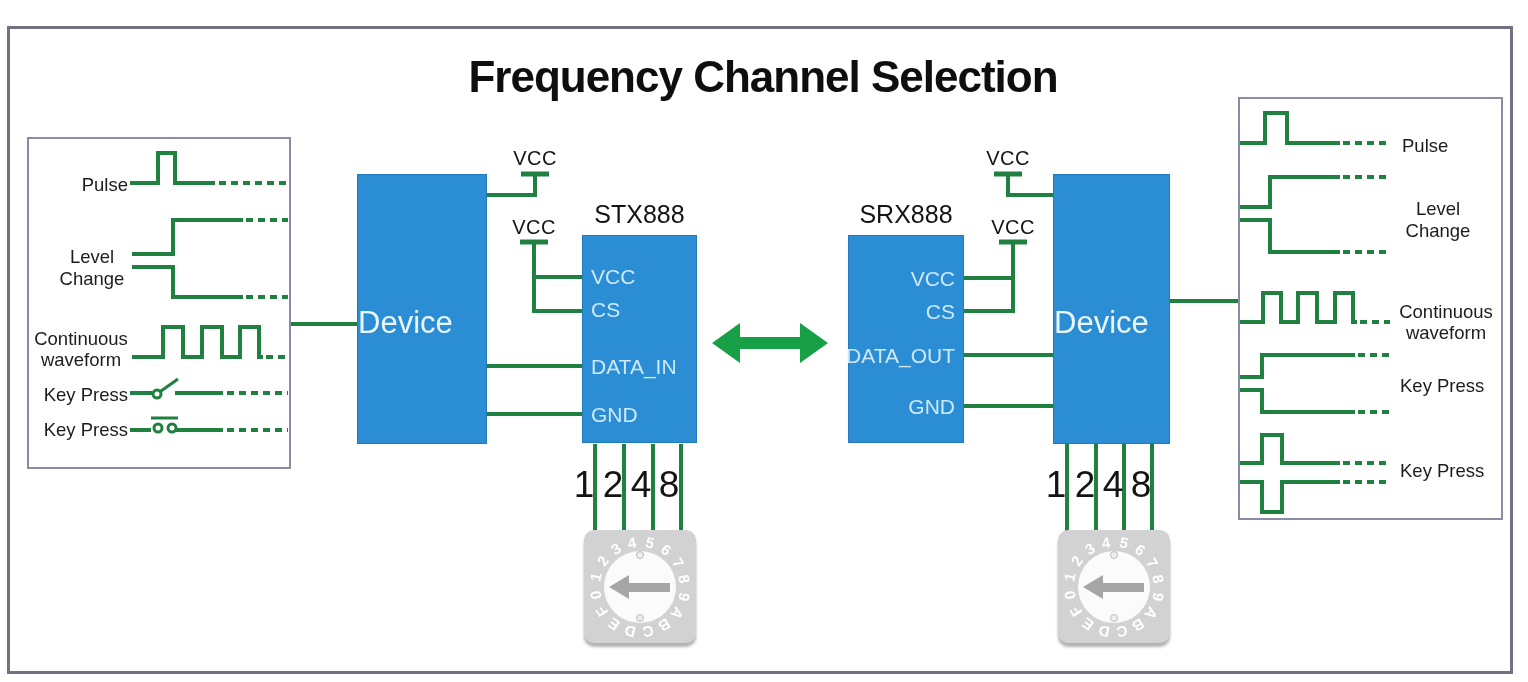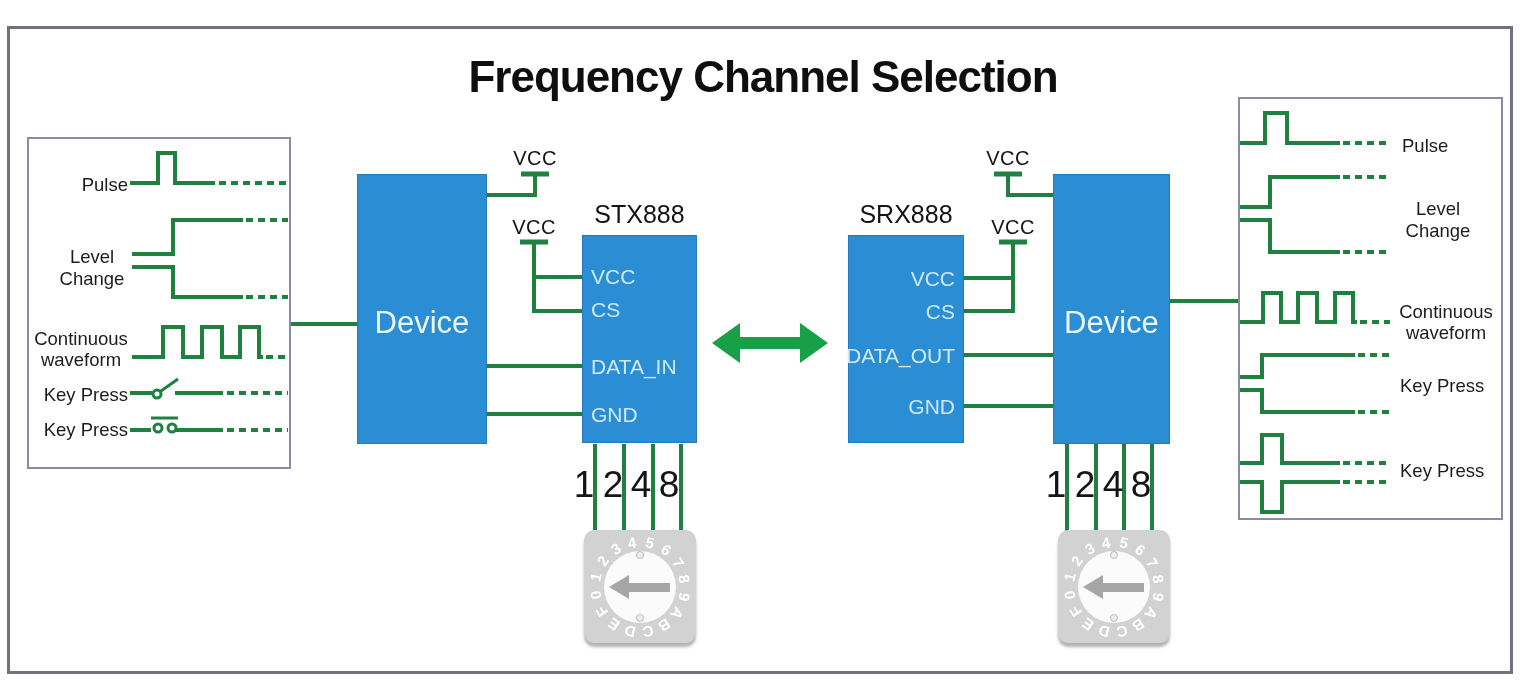--- a/index.html
+++ b/index.html
@@ -9,21 +9,21 @@
   #frame{left:7px;top:26px;width:1506px;height:648px;border:3px solid #71717f;box-sizing:border-box;}
   #title{left:9px;top:52px;width:1508px;text-align:center;font-size:44px;font-weight:bold;
          letter-spacing:-1px;color:#0e0e0e;}
   svg.wires{left:0;top:0;width:1528px;height:682px;pointer-events:none;}
   .panel{border:2px solid #8b8ba3;box-sizing:border-box;background:transparent;}
   #left-panel{left:27px;top:137px;width:264px;height:332px;}
   #right-panel{left:1238px;top:97px;width:265px;height:423px;}
   .wf-label{font-size:18.5px;line-height:21px;color:#1c1c1c;}
   .two-line span{display:block;}
   .chip{background:#2b8dd3;border:1px solid rgba(20,90,150,.35);box-sizing:border-box;}
-  .device-label{width:100%;text-align:center;font-size:31px;color:#e9f6ff;}
+  .device-label{width:100%;font-size:31px;color:#e9f6ff;}
   .chip-title{text-align:center;font-size:25px;color:#141414;}
   .pin{font-size:21px;line-height:24px;color:#cde9f9;white-space:nowrap;}
   .vcc{width:60px;text-align:center;font-size:20px;color:#141414;letter-spacing:.5px;}
   .bit{width:26px;text-align:center;font-size:37px;line-height:38px;color:#141414;}
   .dial{width:112px;height:113px;background:#d2d2d2;border-radius:10px;
         box-shadow:0 4px 3px rgba(0,0,0,.30);}
   .dial-circle{position:absolute;left:20px;top:21px;width:72px;height:72px;border-radius:50%;
         background:#fbfbfb;}
   .screw{position:absolute;width:8px;height:8px;border-radius:50%;background:#eeeeee;
         border:1.5px solid #bcbcbc;box-sizing:border-box;}

